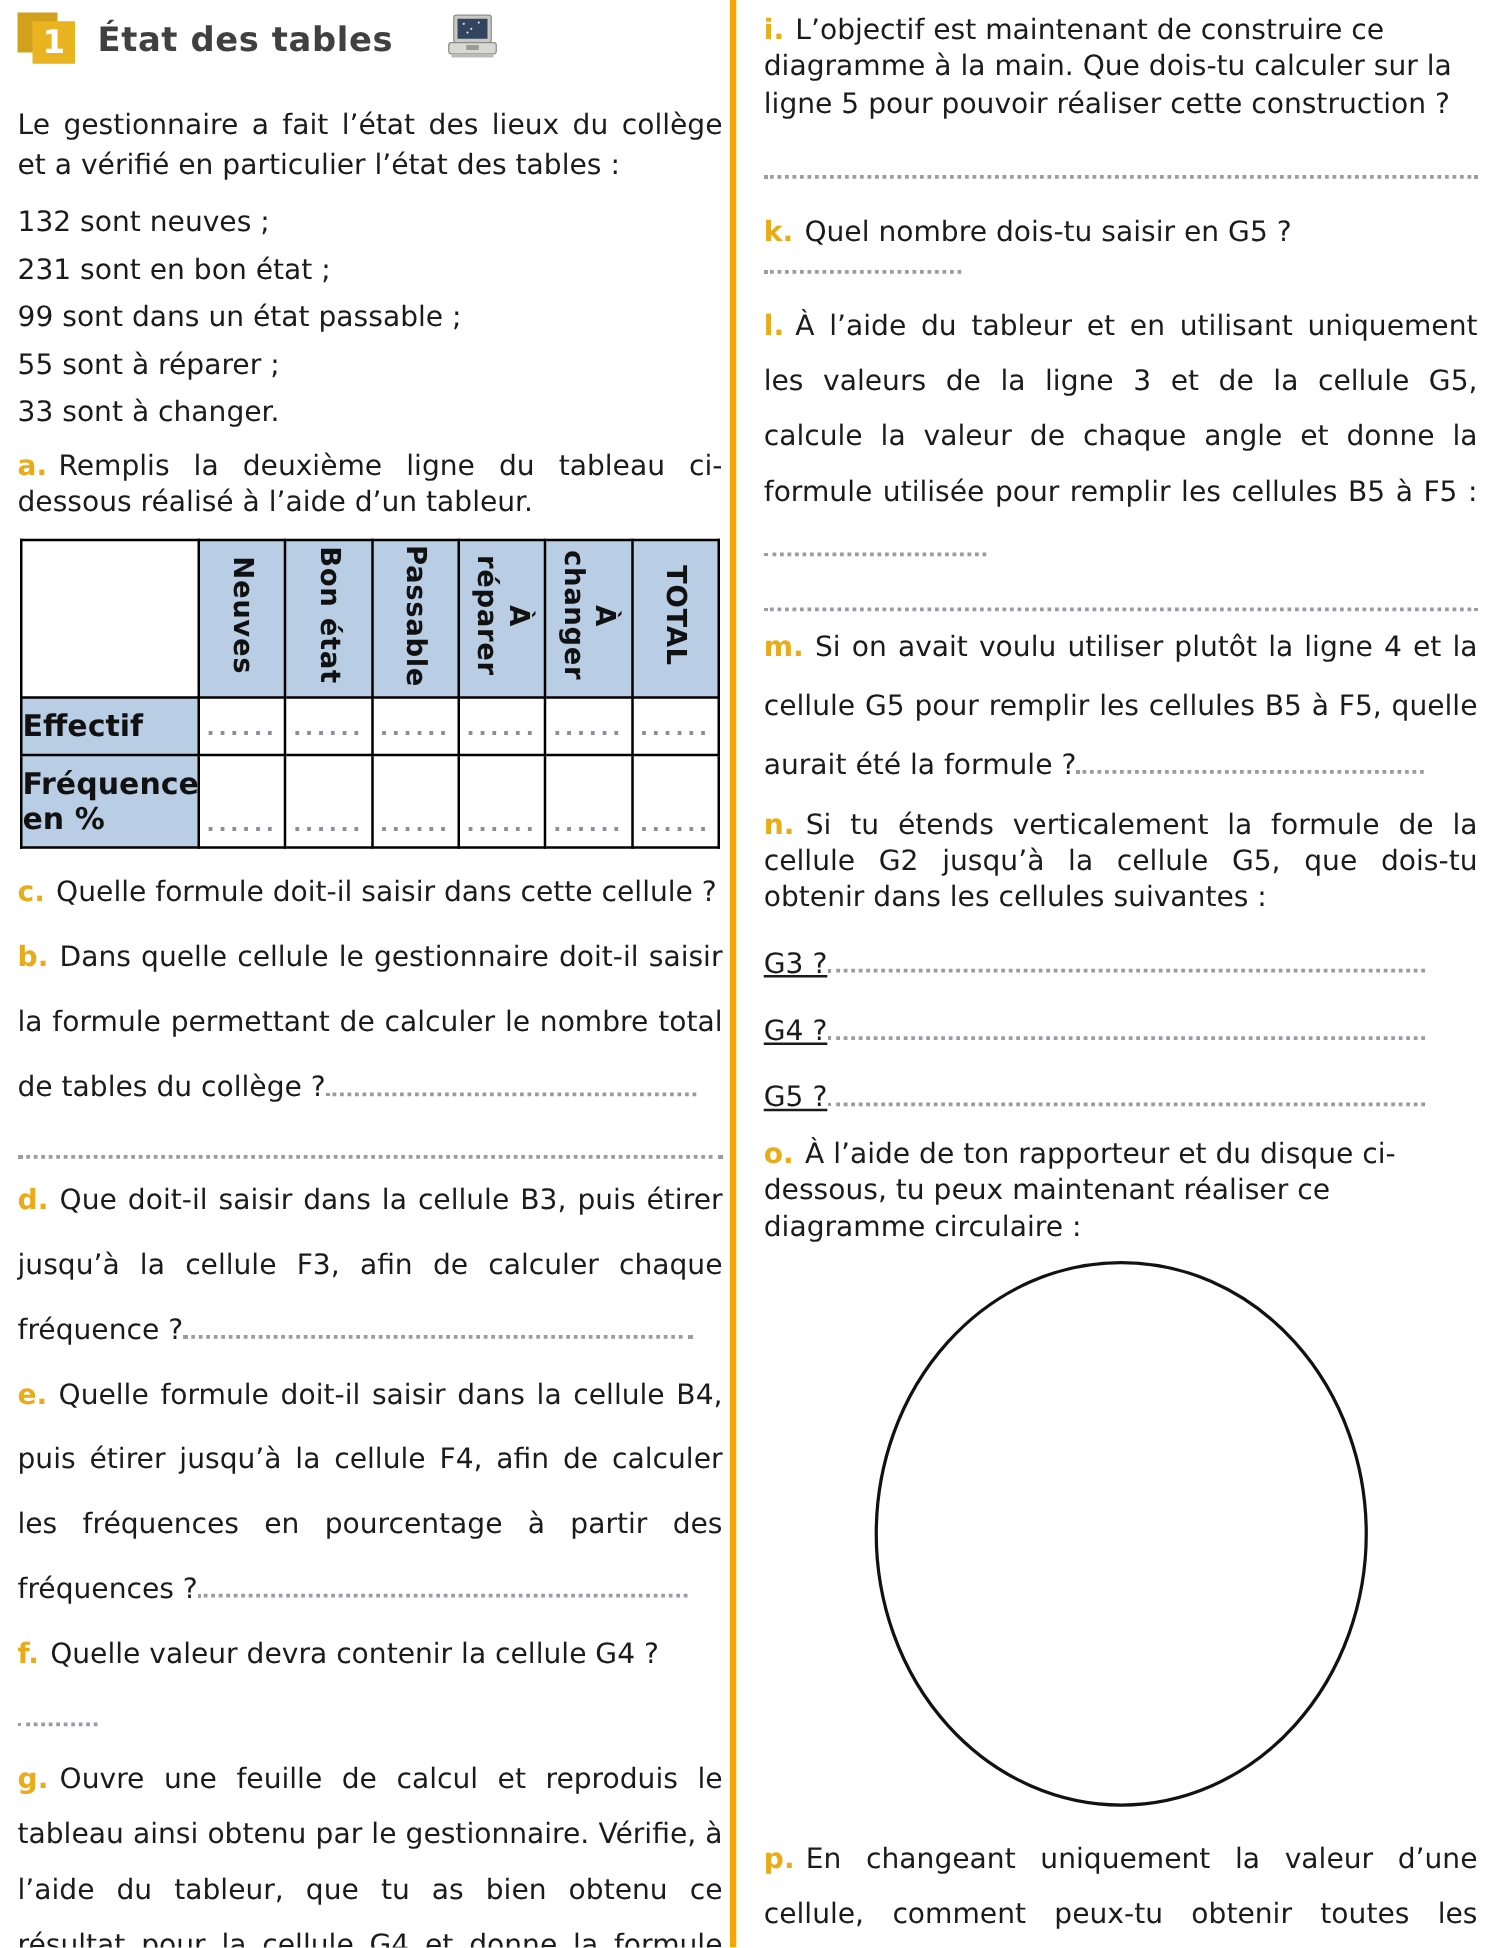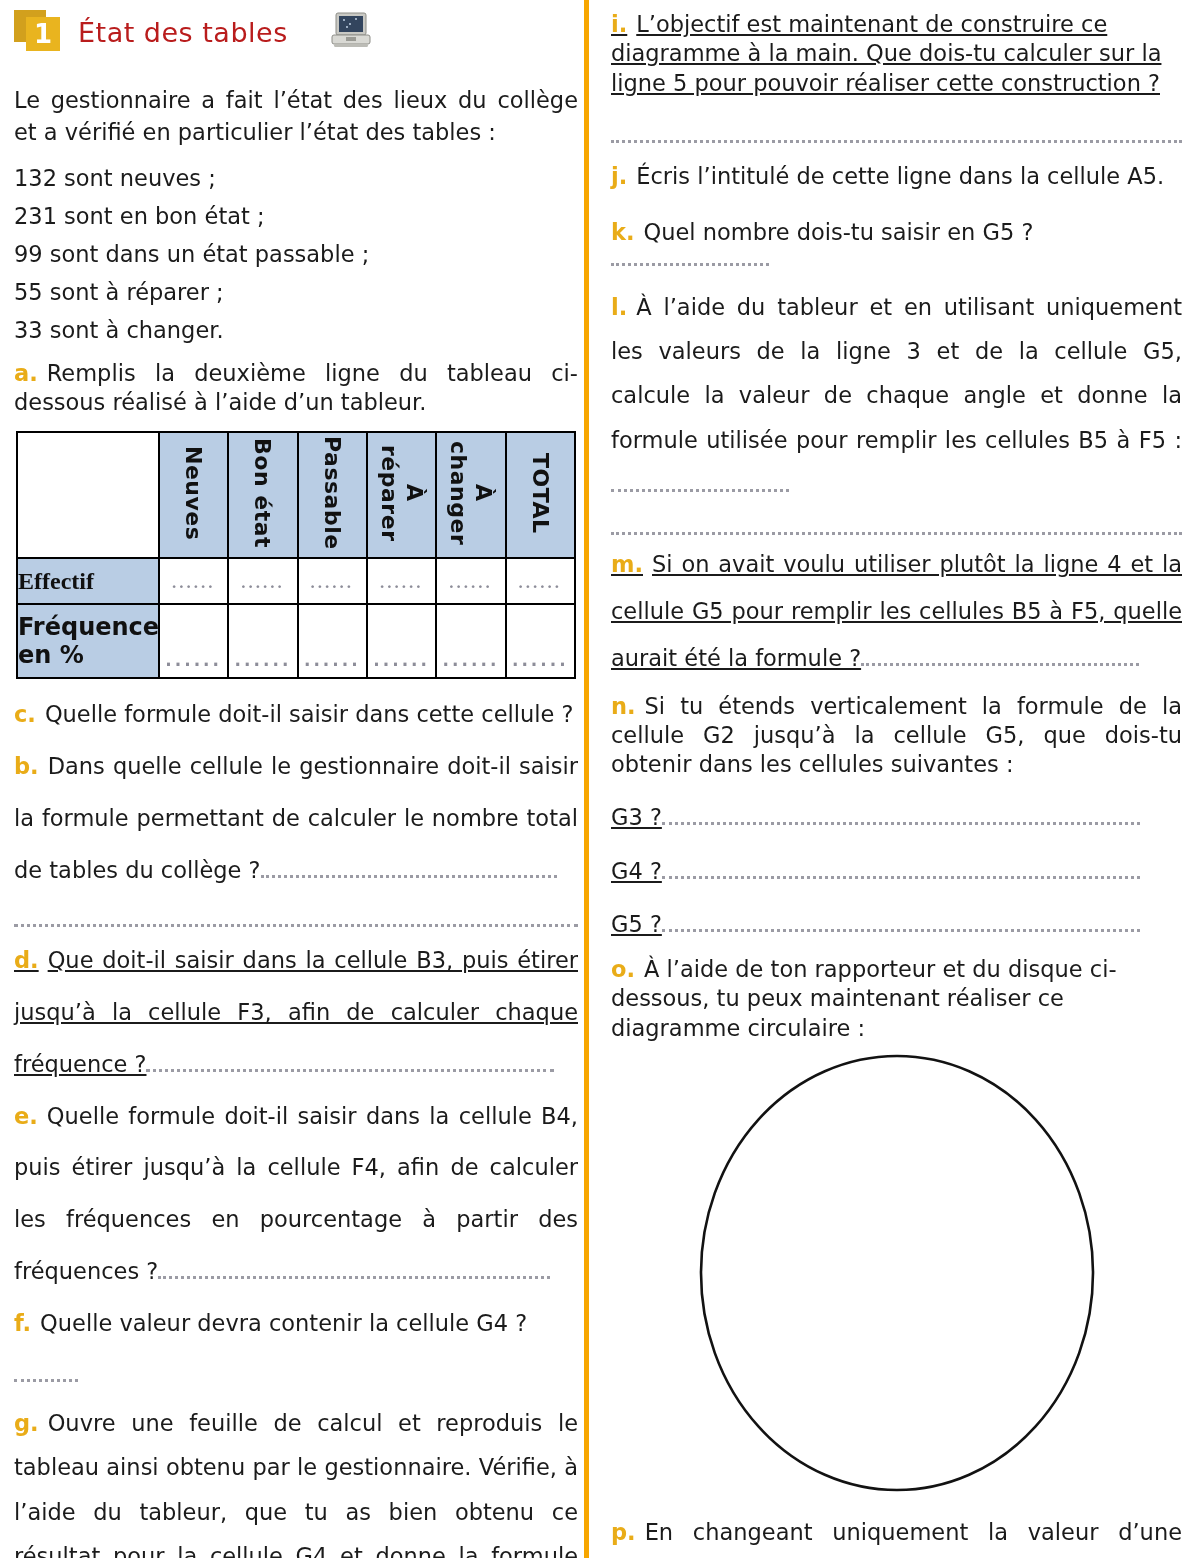--- a/index.html
+++ b/index.html
@@ -14,21 +14,21 @@
   .divider{width:5px;background:#f7a600;flex:0 0 5px;}
   .col-right{flex:1;padding:4px 18px 0 22px;box-sizing:border-box;}
 
   
   .title-row{display:flex;align-items:center;gap:14px;margin:4px 0 10px 0;}
   .badge{position:relative;width:50px;height:44px;flex:0 0 50px;}
   .badge .back{position:absolute;left:0;top:0;width:32px;height:32px;background:#d2a01d;}
   .badge .front{position:absolute;left:12px;top:7px;width:34px;height:34px;background:#eab center;
     background:#e9b41f;display:flex;align-items:center;justify-content:center;
     color:#ffffff;font-weight:bold;font-size:26px;}
-  .doc-title{color:#b91c1c;font-weight:normal;font-size:27px;letter-spacing:.5px;}
+  .doc-title{color:#404040;font-weight:bold;font-size:27px;letter-spacing:.5px;}
   .laptop{margin-left:28px;}
 
   p{margin:0;}
   .just{text-align:justify;}
   .tight{line-height:1.3;}
   .intro{line-height:1.42;margin-top:31px;}
   .list p{line-height:38px;}
   .q{margin-top:0;}
   .qletter{color:#e9ac18;font-weight:bold;margin-right:9px;}
   .wide{line-height:2.3;}
@@ -41,30 +41,30 @@
   
   table.grid{border-collapse:collapse;margin:14px 0 10px 2px;table-layout:fixed;width:560px;}
   table.grid td,table.grid th{border:2.4px solid #000;padding:0;}
   th.corner{width:140px;background:#ffffff;}
   th.colhead{background:#b9cde4;height:124px;vertical-align:middle;text-align:center;}
   .vtext{writing-mode:vertical-rl;display:inline-block;height:116px;
     font-weight:bold;font-size:22px;line-height:25px;letter-spacing:.5px;color:#111;}
   td.rowhead{background:#b9cde4;font-weight:bold;font-size:24px;padding:4px 6px;color:#111;}
   td.cell{background:#fff;text-align:center;vertical-align:middle;}
   .cell-dots{color:#8d8d99;font-size:17px;letter-spacing:3px;font-weight:bold;}
-  tr.r1 td{height:44px;font-family:Liberation Serif, serif;}
+  tr.r1 td{height:44px;}
   tr.r2 td{height:42px;}
   tr.r3 td{height:66px;}
   tr.r3 td.cell{vertical-align:bottom;padding-bottom:6px;}
 
   
   .circle-wrap{text-align:center;margin:8px 0 10px 0;}
 
   .g-line{margin-top:24px;line-height:1.3;text-decoration:underline;}
-  .mt6{margin-top:6px;text-decoration:underline;}.mt10{margin-top:10px;}.mt14{margin-top:14px;}
+  .mt6{margin-top:6px;}.mt10{margin-top:10px;}.mt14{margin-top:14px;}
   .mt16{margin-top:16px;}.mt20{margin-top:20px;}
   .mt30{margin-top:30px;}
   .al-i{margin:30px 0 10px 0;}
   .al-c{margin:16px 0 8px 0;}
   .al-l{margin:14px 0 6px 0;}
 </style>
 </head>
 <body>
 
 <div class="sheet">
@@ -151,21 +151,20 @@
 
   </div>
 
   <div class="divider"></div>
 
   <div class="col-right">
 
     <p class="q tight mt6"><span class="qletter">i.</span><span>L’objectif est maintenant de construire ce diagramme à la main. Que dois-tu calculer sur la ligne 5 pour pouvoir réaliser cette construction  ?</span></p>
     <div class="answer-line al-i"></div>
 
-    <p class="q mt20"><span class="qletter">j.</span><span>Écris l’intitulé de cette ligne dans la cellule A5.</span></p>
 
     <p class="q mt30"><span class="qletter">k.</span><span>Quel nombre dois-tu saisir en G5  ?</span><span class="dots" style="width:158px;"></span></p>
 
     <p class="q just wide-r mt14"><span class="qletter">l.</span><span>À l’aide du tableur et en utilisant uniquement les valeurs de la ligne 3 et de la cellule G5, calcule la valeur de chaque angle et donne la formule utilisée pour remplir les cellules B5 à F5  :</span><span class="dots" style="width:178px;"></span></p>
     <div class="answer-line al-l"></div>
 
     <p class="q just wide-m mt6"><span class="qletter">m.</span><span>Si on avait voulu utiliser plutôt la ligne 4 et la cellule G5 pour remplir les cellules B5 à F5, quelle aurait été la formule   ?</span><span class="dots" style="width:278px;"></span></p>
 
     <p class="q just tight mt10"><span class="qletter">n.</span><span>Si tu étends verticalement la formule de la cellule G2 jusqu’à la cellule G5, que dois-tu obtenir dans les cellules suivantes  :</span></p>
 

